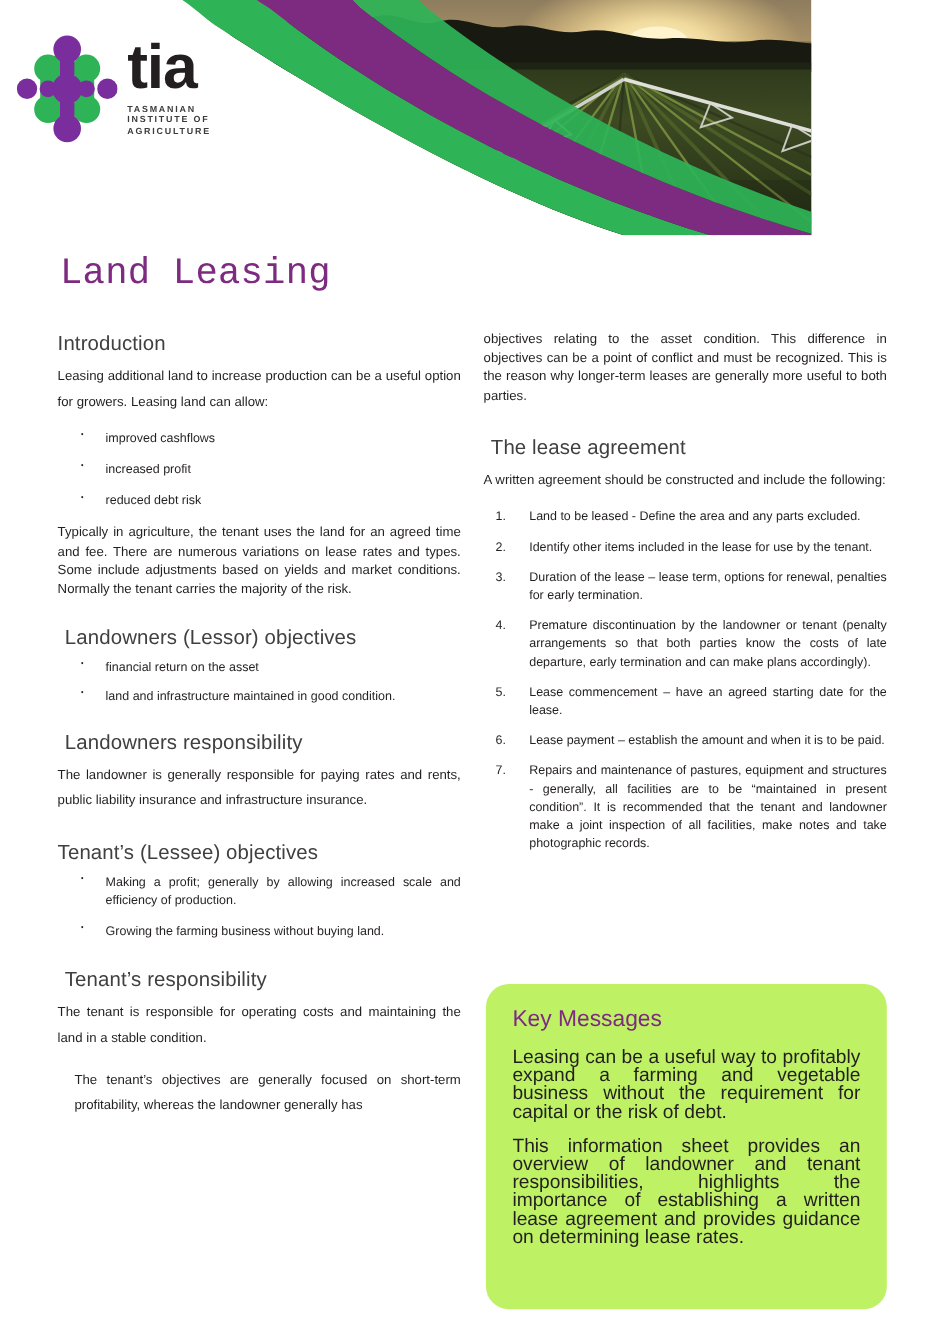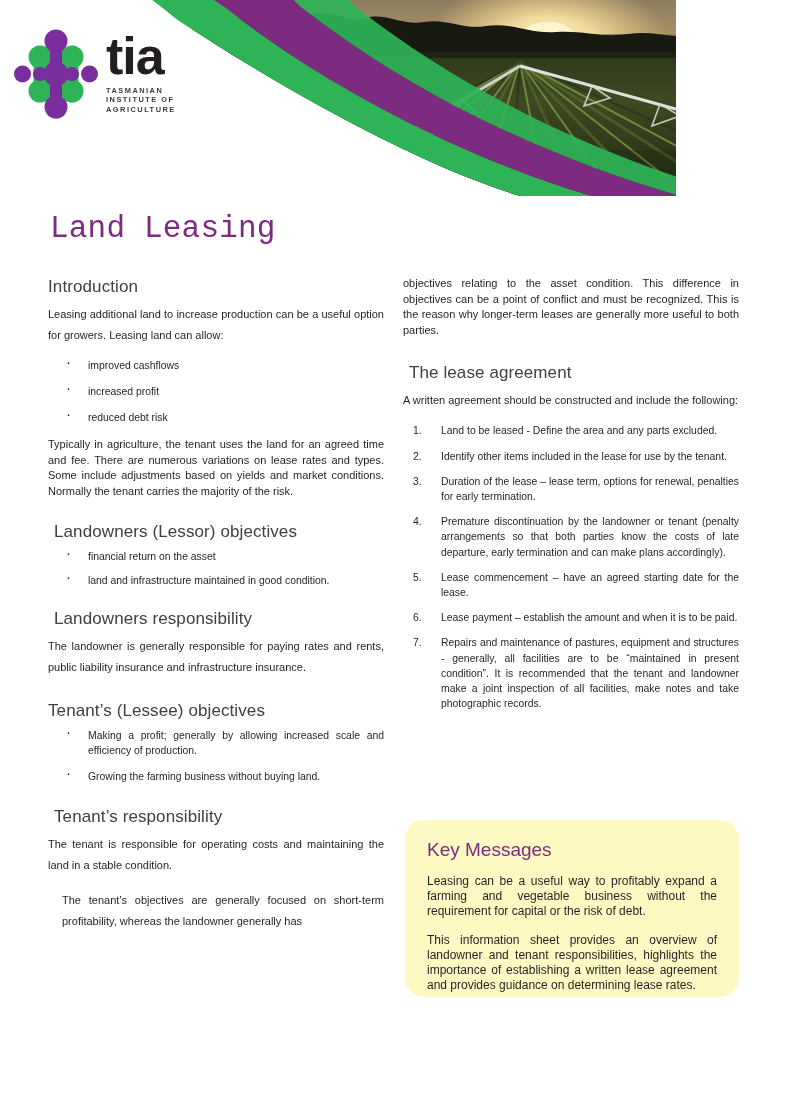--- a/index.html
+++ b/index.html
@@ -66,29 +66,29 @@
     position:relative;padding-left:38px;margin-bottom:10px;
     font-size:10.4px;line-height:15.2px;text-align:justify;counter-increment:n;
   }
   ol.num li:before{
     content:counter(n) ".";position:absolute;left:10px;top:0;
     font-size:10.4px;line-height:15.2px;
   }
 
   
   .keybox{
-    position:absolute;left:405px;top:820px;width:334px;height:177px;
-    background:#fef9c3;border-radius:19px;box-sizing:border-box;
+    position:absolute;left:405px;top:820px;width:334px;height:271px;
+    background:#bef264;border-radius:19px;box-sizing:border-box;
     padding:18px 22px 16px 22px;
   }
   .keybox h2{
     color:#7d2b80;font-weight:normal;font-size:19px;line-height:24px;margin:0 0 12px 0;
   }
   .keybox p{
-    font-size:12px;line-height:15.2px;margin:0 0 13px 0;text-align:justify;color:#231f20;
+    font-size:16px;line-height:15.2px;margin:0 0 13px 0;text-align:justify;color:#231f20;
   }
   .keybox p:last-child{margin-bottom:0;}
 </style>
 </head>
 <body>
 
 <div class="page">
 
   <div class="banner">
     <svg width="788" height="196" viewBox="0 0 788 196">

